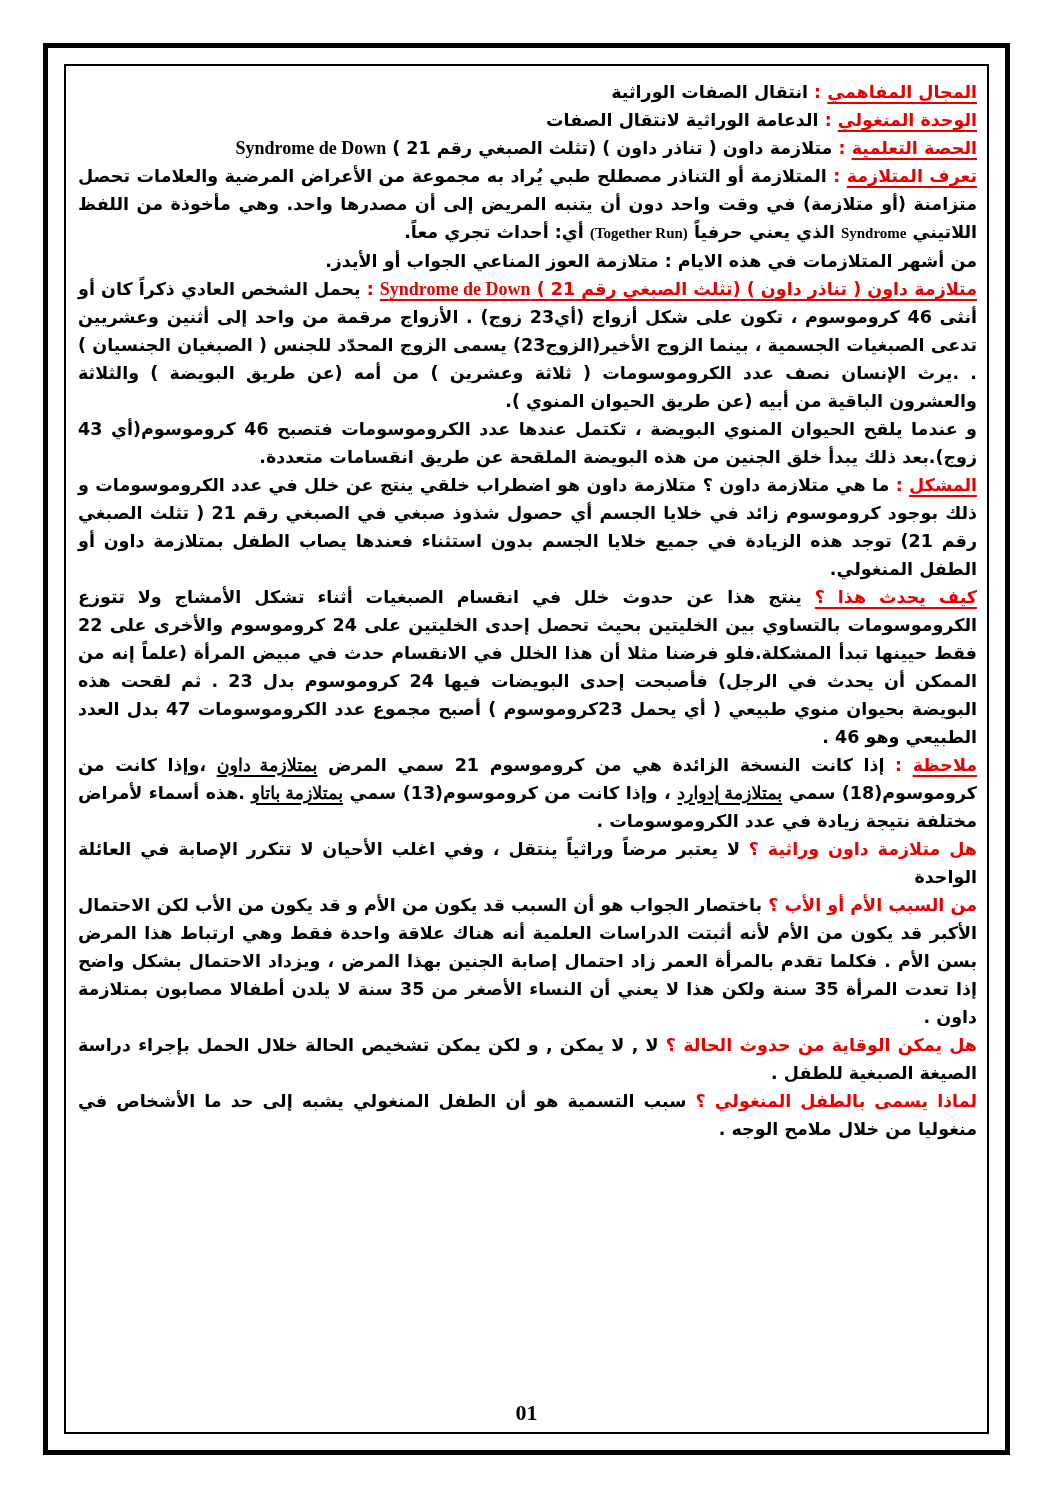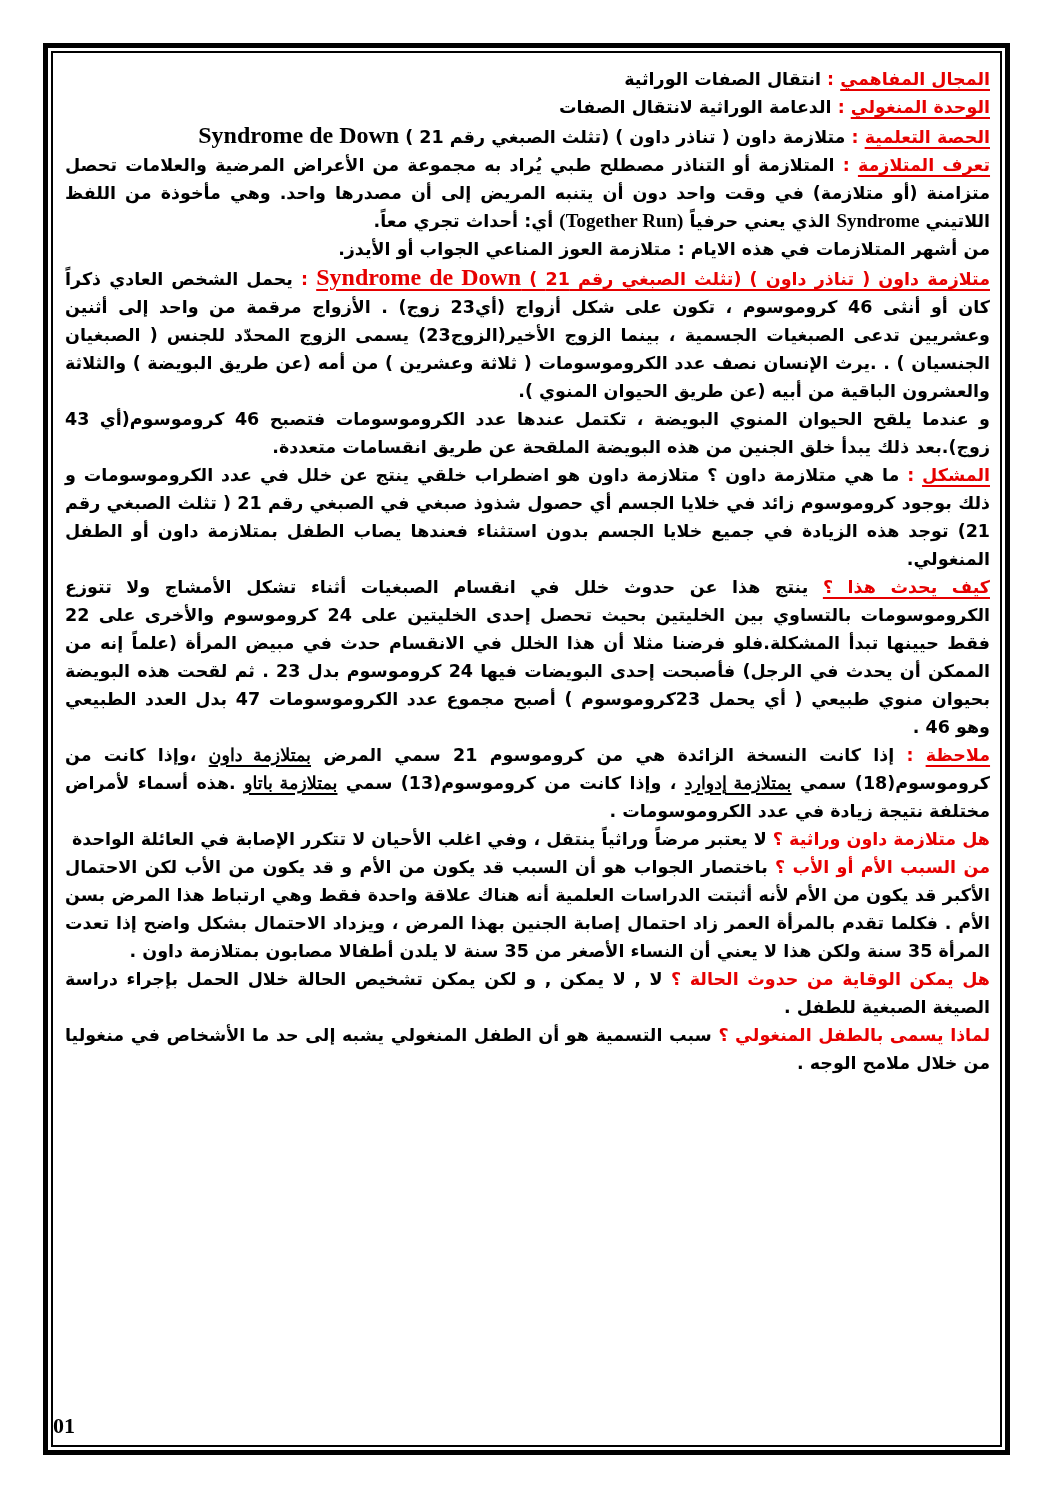--- a/index.html
+++ b/index.html
@@ -8,21 +8,21 @@
     background: #ffffff;
     position: relative;
     font-family: "DejaVu Sans", sans-serif;
     font-weight: 700;
     color: #000;
   }
   .frame-outer {
     position: absolute;
     left: 43px; top: 43px; right: 48px; bottom: 42px;
     border: 5px solid #000;
-    padding: 3px;
+    padding: 16px;
     box-sizing: border-box;
   }
   .frame-inner {
     width: 100%; height: 100%;
     border: 2px solid #000;
     box-sizing: border-box;
     padding: 12px 10px 8px 12px;
     overflow: hidden;
     position: relative;
   }
@@ -44,27 +44,27 @@
   .ub {
     text-decoration: underline;
     text-decoration-thickness: 2px;
     text-underline-offset: 4px;
     font-family: Liberation Serif, serif;
   }
   .lat {
     font-family: "Liberation Serif", serif;
     direction: ltr;
     unicode-bidi: embed;
-    font-size: 19px;
+    font-size: 15px;
   }
-  .lat-big { font-size: 24px; }
+  .lat-big { font-size: 18px; }
   .pagenum {
     position: absolute;
     bottom: 6px; left: 0; right: 0;
-    text-align: left;
+    text-align: center;
     direction: ltr;
     font-family: "Liberation Serif", serif;
     font-size: 22px;
     font-weight: 700;
   }
 </style>
 </head>
 <body>
 
 <div class="frame-outer">

